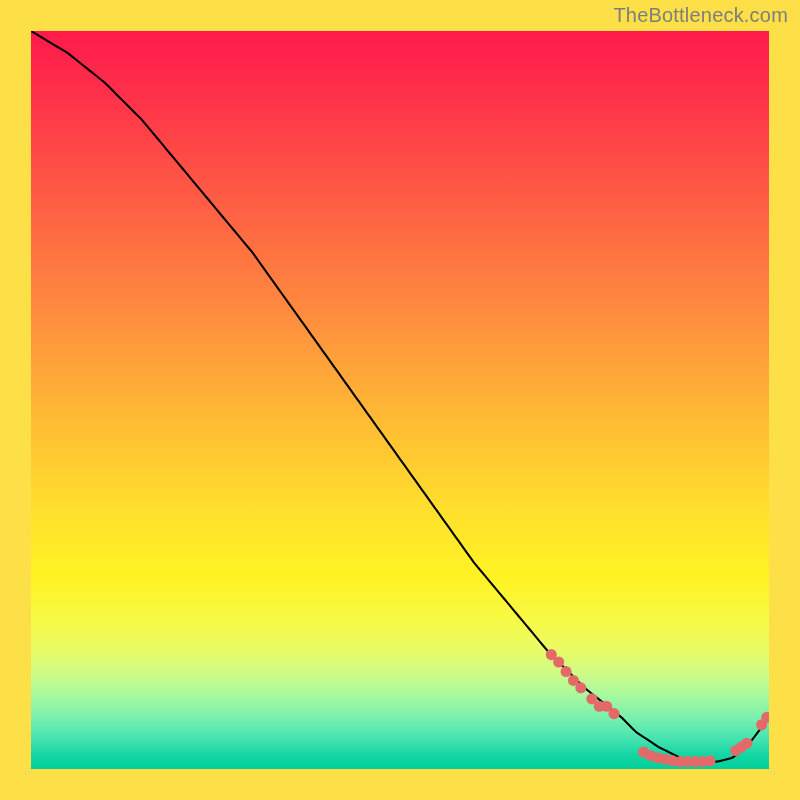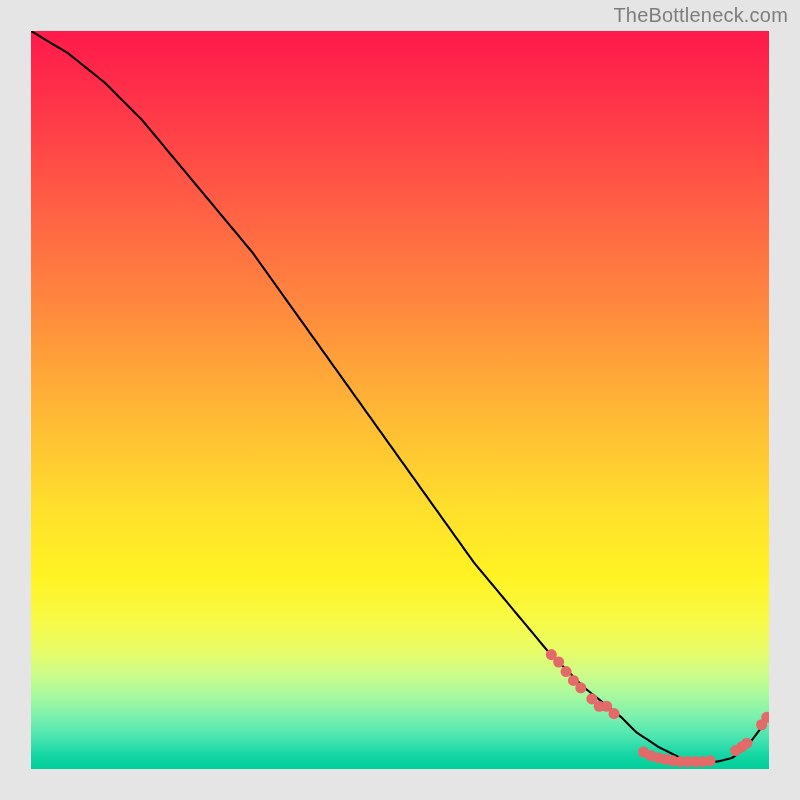--- a/index.html
+++ b/index.html
@@ -8,21 +8,21 @@
     width: 800px;
     height: 800px;
     background: #000;
     overflow: hidden;
     font-family: Arial, Helvetica, sans-serif;
   }
   .frame {
     position: relative;
     width: 800px;
     height: 800px;
-    background: #e5e5e5;
+    background: #fde047;
   }
   .watermark {
     position: absolute;
     top: 4px;
     right: 12px;
     color: #7d7d7d;
     font-size: 20px;
     font-weight: 400;
     letter-spacing: 0.2px;
     z-index: 5;

